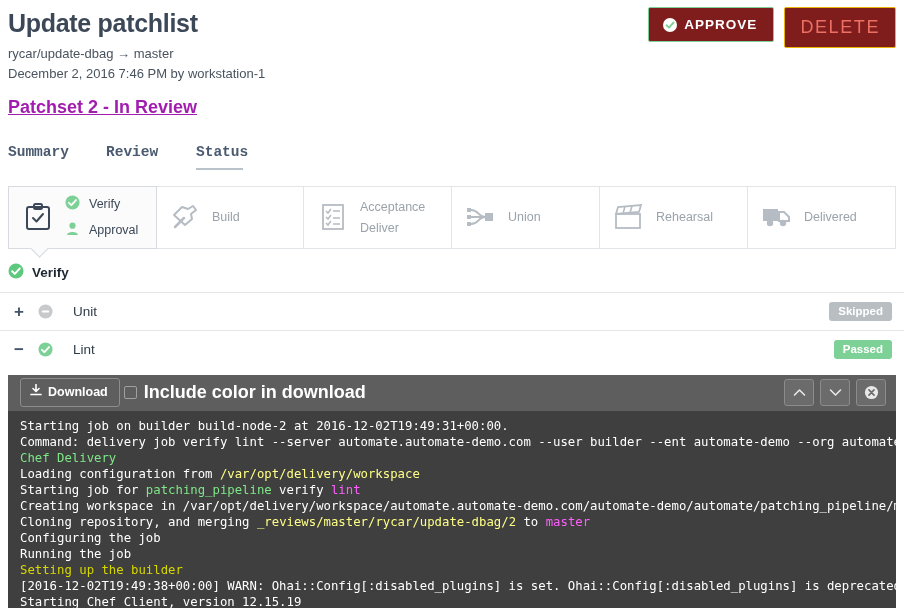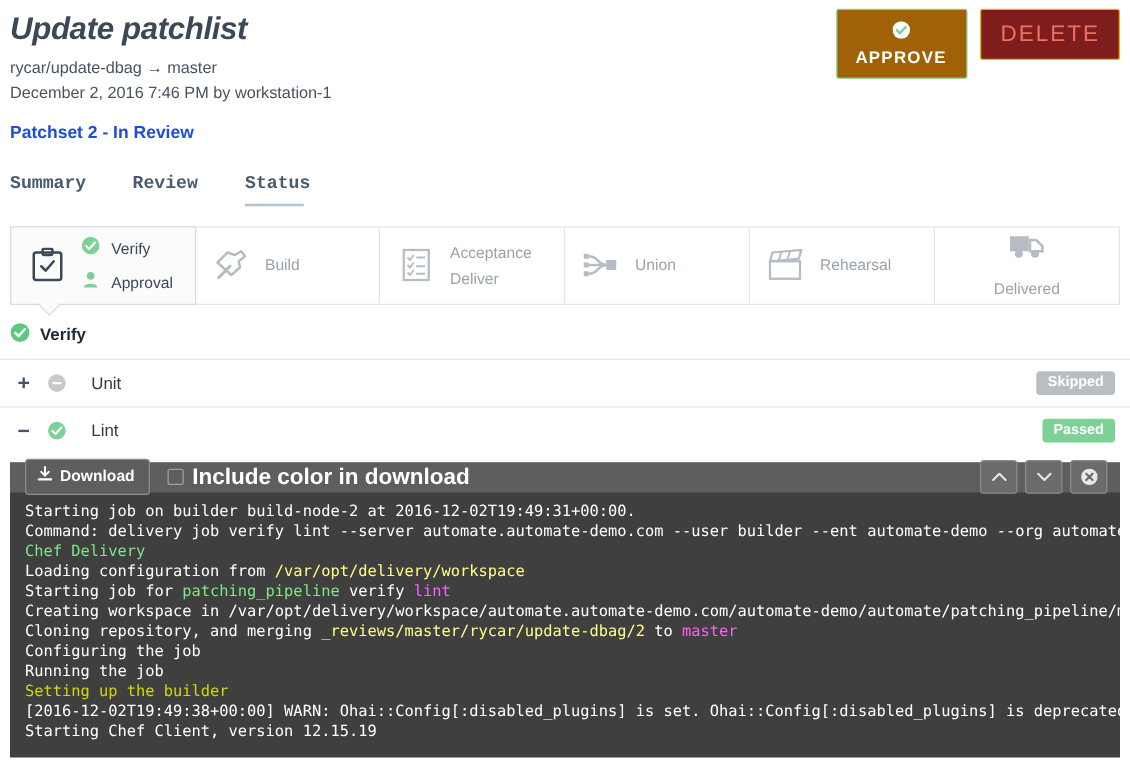--- a/index.html
+++ b/index.html
@@ -9,39 +9,39 @@
     background: #ffffff;
     font-family: "Liberation Sans", sans-serif;
     overflow: hidden;
   }
   .page { position: relative; width: 904px; height: 608px; background: #fff; }
 
   
   .header { padding: 10px 12px 0 8px; position: relative; }
   .title {
     font-size: 25px; font-weight: bold; color: #3c4858;
-    letter-spacing: -0.3px; margin: 0 0 6px 0; line-height: 1.1; font-style: italic;
+    letter-spacing: -0.3px; margin: 0 0 6px 0; line-height: 1.1;
   }
   .subline { font-size: 13px; color: #49535e; line-height: 1.55; }
   .patchset {
-    font-size: 14px; font-weight: bold; color: #1d4ed8;
+    font-size: 18px; font-weight: bold; color: #a21caf;
     margin-top: 13px;
+    text-decoration: underline;
   }
 
   .header-actions {
     position: absolute; top: 7px; right: 8px;
     display: flex; align-items: flex-start; gap: 10px;
   }
   .btn-approve {
-    background: #a16207; color: #fff; border: 1px solid #7ed196;
+    background: #7f1d1d; color: #fff; border: 1px solid #7ed196;
     font-size: 13.5px; font-weight: bold; letter-spacing: 1px;
     padding: 9px 16px 9px 14px; cursor: pointer;
     display: flex; align-items: center; gap: 7px;
     border-radius: 2px;
-    flex-direction: column;
   }
   .btn-approve .chk { display: inline-block; width: 14px; height: 14px; }
   .btn-delete {
     background: #7f1d1d; color: #ec7063; border: 1px solid #eab308;
     font-size: 18px; letter-spacing: 1.6px;
     padding: 9px 15px; cursor: pointer; border-radius: 2px;
   }
 
   
   .tabs { display: flex; padding: 0 0 0 8px; margin-top: 22px; gap: 0; }
@@ -59,21 +59,21 @@
 
   
   .stages {
     display: flex; margin: 16px 8px 0 8px;
     border: 1px solid #e2e5e8; background: #fff; height: 63px;
   }
   .stage {
     flex: 1 1 0; display: flex; align-items: center; gap: 12px;
     padding: 0 14px; border-right: 1px solid #e2e5e8; position: relative;
   }
-  .stage:last-child { border-right: none; flex-direction: column; }
+  .stage:last-child { border-right: none; }
   .stage.active { background: #fbfbfb; border: 1px solid #d7dbdf; margin: -1px; z-index: 2; }
   .stage.active::after {
     content: ""; position: absolute; left: 24px; bottom: -7px;
     width: 12px; height: 12px; background: #fbfbfb;
     border-right: 1px solid #d7dbdf; border-bottom: 1px solid #d7dbdf;
     transform: rotate(45deg);
   }
   .stage-icon { flex: 0 0 auto; width: 30px; height: 30px; display: flex; align-items: center; justify-content: center; }
   .stage-row { display: flex; align-items: center; gap: 9px; }
   .stage-label { font-size: 12.5px; color: #9aa3ab; white-space: nowrap; }
@@ -99,22 +99,22 @@
   .badge {
     margin-left: auto; font-size: 11.5px; color: #fff;
     padding: 3px 9px 4px 9px; border-radius: 3px; font-weight: bold;
   }
   .badge.skipped { background: #b9bec3; }
   .badge.passed  { background: #7ed196; }
 
   
   .console { margin: 7px 8px 0 8px; background: #3f3f3f; }
   .console-bar {
-    height: 24px; background: #5e5e5e; display: flex; align-items: center;
-    padding: 0 10px 0 12px; gap: 14px;
+    height: 36px; background: #5e5e5e; display: flex; align-items: center;
+    padding: 0 10px 0 12px; gap: 4px;
   }
   .dl-btn {
     background: #5e5e5e; color: #fff; border: 1px solid #8c8c8c;
     font-size: 12.5px; font-weight: bold; padding: 5px 11px 6px 9px; cursor: pointer;
     display: flex; align-items: center; gap: 6px; border-radius: 3px;
   }
   .cb-wrap { display: flex; align-items: center; gap: 7px; cursor: pointer; }
   .cb-box { width: 13px; height: 13px; background: #5e5e5e; border: 1px solid #a0a0a0; border-radius: 2px; }
   .cb-label { font-size: 18px; color: #fff; font-weight: bold; }
   .console-nav { margin-left: auto; display: flex; gap: 6px; }

